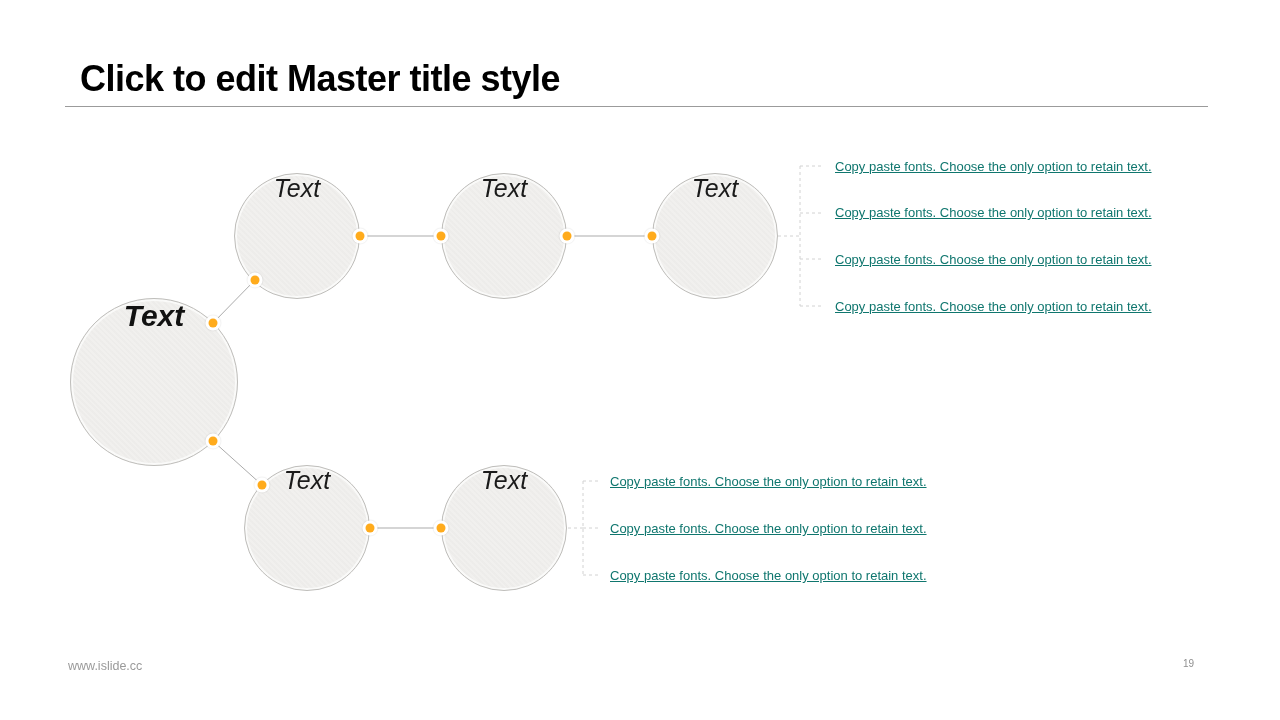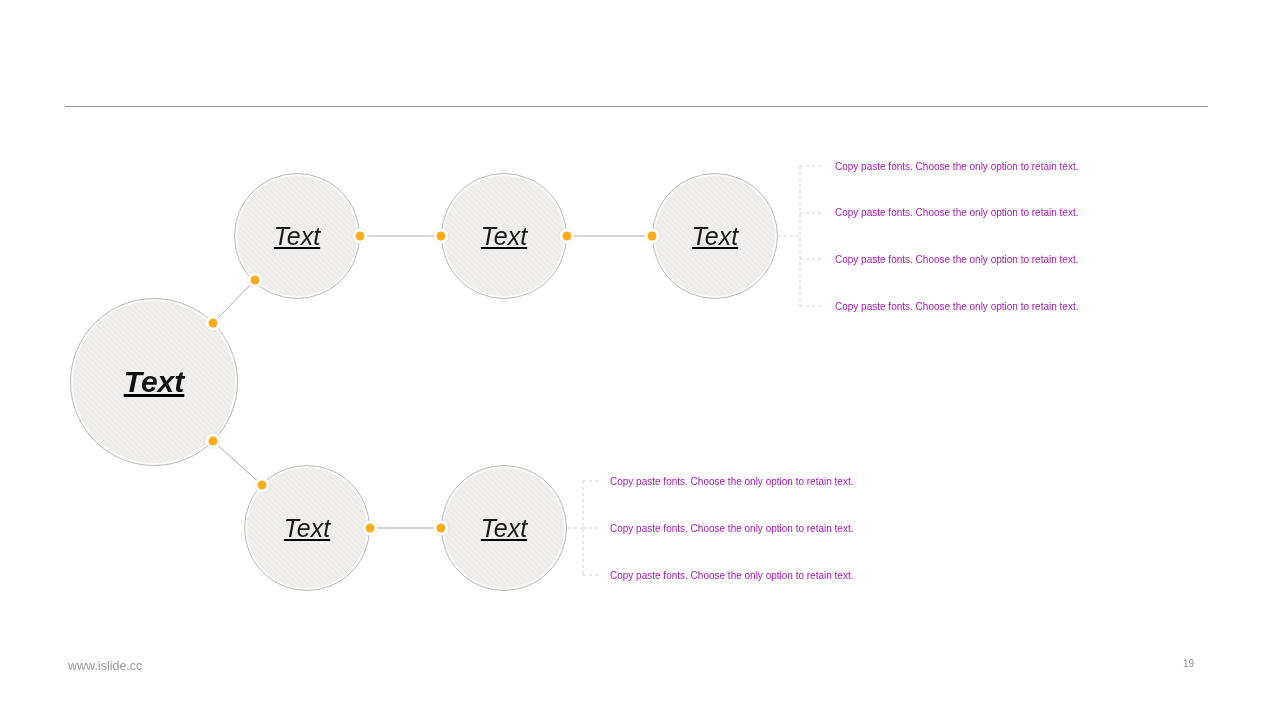--- a/index.html
+++ b/index.html
@@ -38,47 +38,46 @@
   }
   .node {
     position: absolute;
     border-radius: 50%;
     border: 1px solid #bfbebb;
     background:
       repeating-linear-gradient(45deg, rgba(0,0,0,0.015) 0 2px, rgba(255,255,255,0) 2px 4px),
       #f1f0ee;
     box-shadow: inset 0 0 0 2px #fafaf9;
     display: flex;
-    align-items: center;
     justify-content: center;
-    text-decoration: underline;
   }
   .node-center { left: 70px; top: 298px; width: 168px; height: 168px; }
   .node-center .node-label { font-size: 30px; font-weight: bold; font-style: italic; color: #111; }
   .node-small { width: 126px; height: 126px; }
   .node-small .node-label { font-size: 25px; font-style: italic; color: #1a1a1a; }
   .node-t1 { left: 234px; top: 173px; }
   .node-t2 { left: 441px; top: 173px; }
   .node-t3 { left: 652px; top: 173px; }
   .node-b1 { left: 244px; top: 465px; }
   .node-b2 { left: 441px; top: 465px; }
   .dot {
     position: absolute;
     width: 9px; height: 9px;
     border-radius: 50%;
     background: #ffab1c;
     box-shadow: 0 0 0 3px #ffffff, 0 0 1px 4px rgba(0,0,0,0.05);
     transform: translate(-50%, -50%);
   }
   .annotation {
     position: absolute;
-    font-size: 10px;
-    color: #a21caf;
+    font-size: 13px;
+    color: #0f766e;
     white-space: nowrap;
     line-height: 17px;
+    text-decoration: underline;
   }
   .ann-top-0 { left: 835px; top: 158px; }
   .ann-top-1 { left: 835px; top: 204px; }
   .ann-top-2 { left: 835px; top: 251px; }
   .ann-top-3 { left: 835px; top: 298px; }
   .ann-bot-0 { left: 610px; top: 473px; }
   .ann-bot-1 { left: 610px; top: 520px; }
   .ann-bot-2 { left: 610px; top: 567px; }
   .footer-url {
     position: absolute;
@@ -91,20 +90,21 @@
     left: 1183px; top: 658px;
     font-size: 10px;
     color: #8f8f8f;
   }
 </style>
 </head>
 <body>
 
 <div class="slide">
 
+  <h1 class="slide-title">Click to edit Master title style</h1>
   <div class="title-rule"></div>
 
   <svg class="connector-layer" viewBox="0 0 1280 720" xmlns="http://www.w3.org/2000/svg">
 
     <line x1="213" y1="323" x2="255" y2="280" stroke="#ababab" stroke-width="1"></line>
     <line x1="213" y1="441" x2="262" y2="485" stroke="#ababab" stroke-width="1"></line>
     <line x1="360" y1="236" x2="441" y2="236" stroke="#ababab" stroke-width="1"></line>
     <line x1="567" y1="236" x2="652" y2="236" stroke="#ababab" stroke-width="1"></line>
     <line x1="370" y1="528" x2="441" y2="528" stroke="#ababab" stroke-width="1"></line>
 

